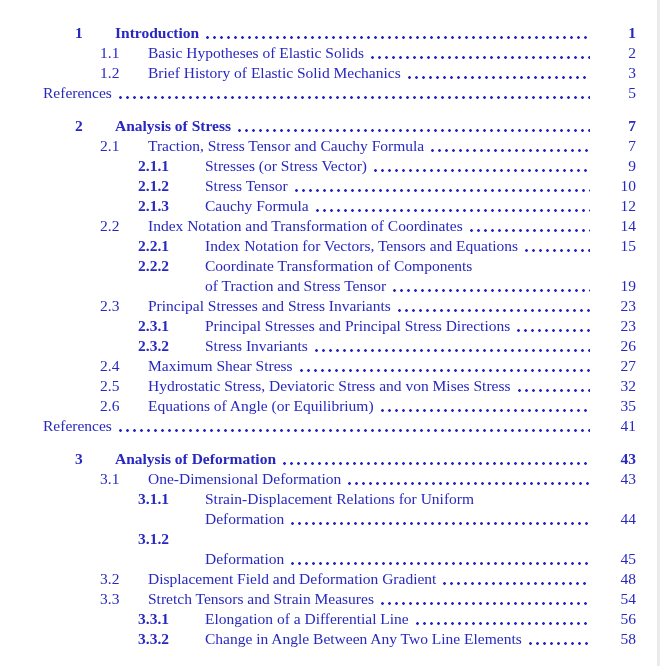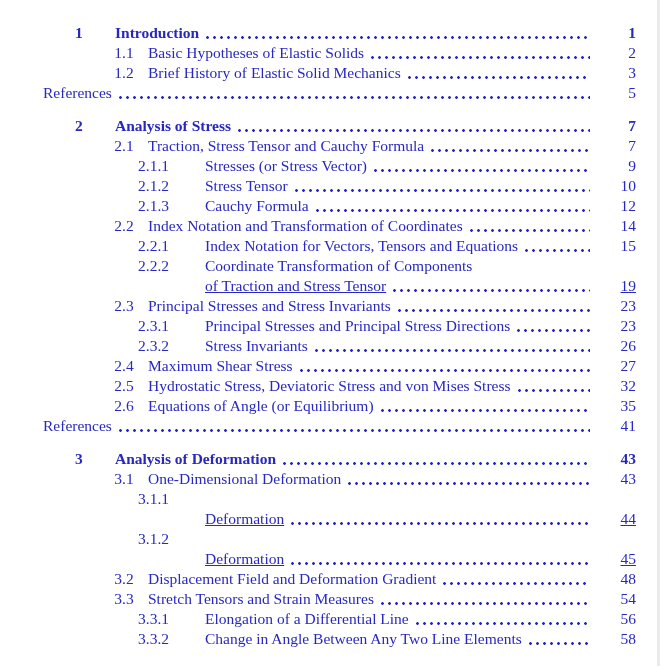--- a/index.html
+++ b/index.html
@@ -25,24 +25,24 @@
     font-size: 15.5px;
     white-space: nowrap;
     cursor: pointer;
   }
   .row.gap { margin-top: 13px; }
   .row.chapter { font-weight: bold; }
   .row.chapter     { padding-left: 75px; }
   .row.section     { padding-left: 100px; }
   .row.subsection  { padding-left: 138px; }
   .row.references  { padding-left: 43px; }
-  .row.continuation{ padding-left: 205px; text-decoration: underline; }
+  .row.continuation{ padding-left: 205px; }
   .chapter    .num { width: 40px; }
-  .section    .num { width: 48px; text-align: center; }
-  .subsection .num { width: 67px; }
+  .section    .num { width: 48px; }
+  .subsection .num { width: 67px; font-weight: bold; }
   .num   { flex: none; }
   .title { flex: none; }
   .leader {
     flex: 1 1 auto;
     align-self: stretch;
     min-width: 12px;
     margin-left: 7px;
     background-image: radial-gradient(circle at 1.5px 1.5px, var(--link-color, #2828c0) 1.1px, rgba(255,255,255,0) 1.6px);
     background-size: 7px 3px;
     background-repeat: repeat-x;
@@ -186,20 +186,21 @@
       <span class="page">43</span>
     </div>
     <div class="row section">
       <span class="num">3.1</span>
       <span class="title">One-Dimensional Deformation</span>
       <span class="leader"></span>
       <span class="page">43</span>
     </div>
     <div class="row subsection">
       <span class="num">3.1.1</span>
+      <span class="title">Strain-Displacement Relations for Uniform</span>
     </div>
     <div class="row continuation">
       <span class="title">Deformation</span>
       <span class="leader"></span>
       <span class="page">44</span>
     </div>
     <div class="row subsection">
       <span class="num">3.1.2</span>
     </div>
     <div class="row continuation">

